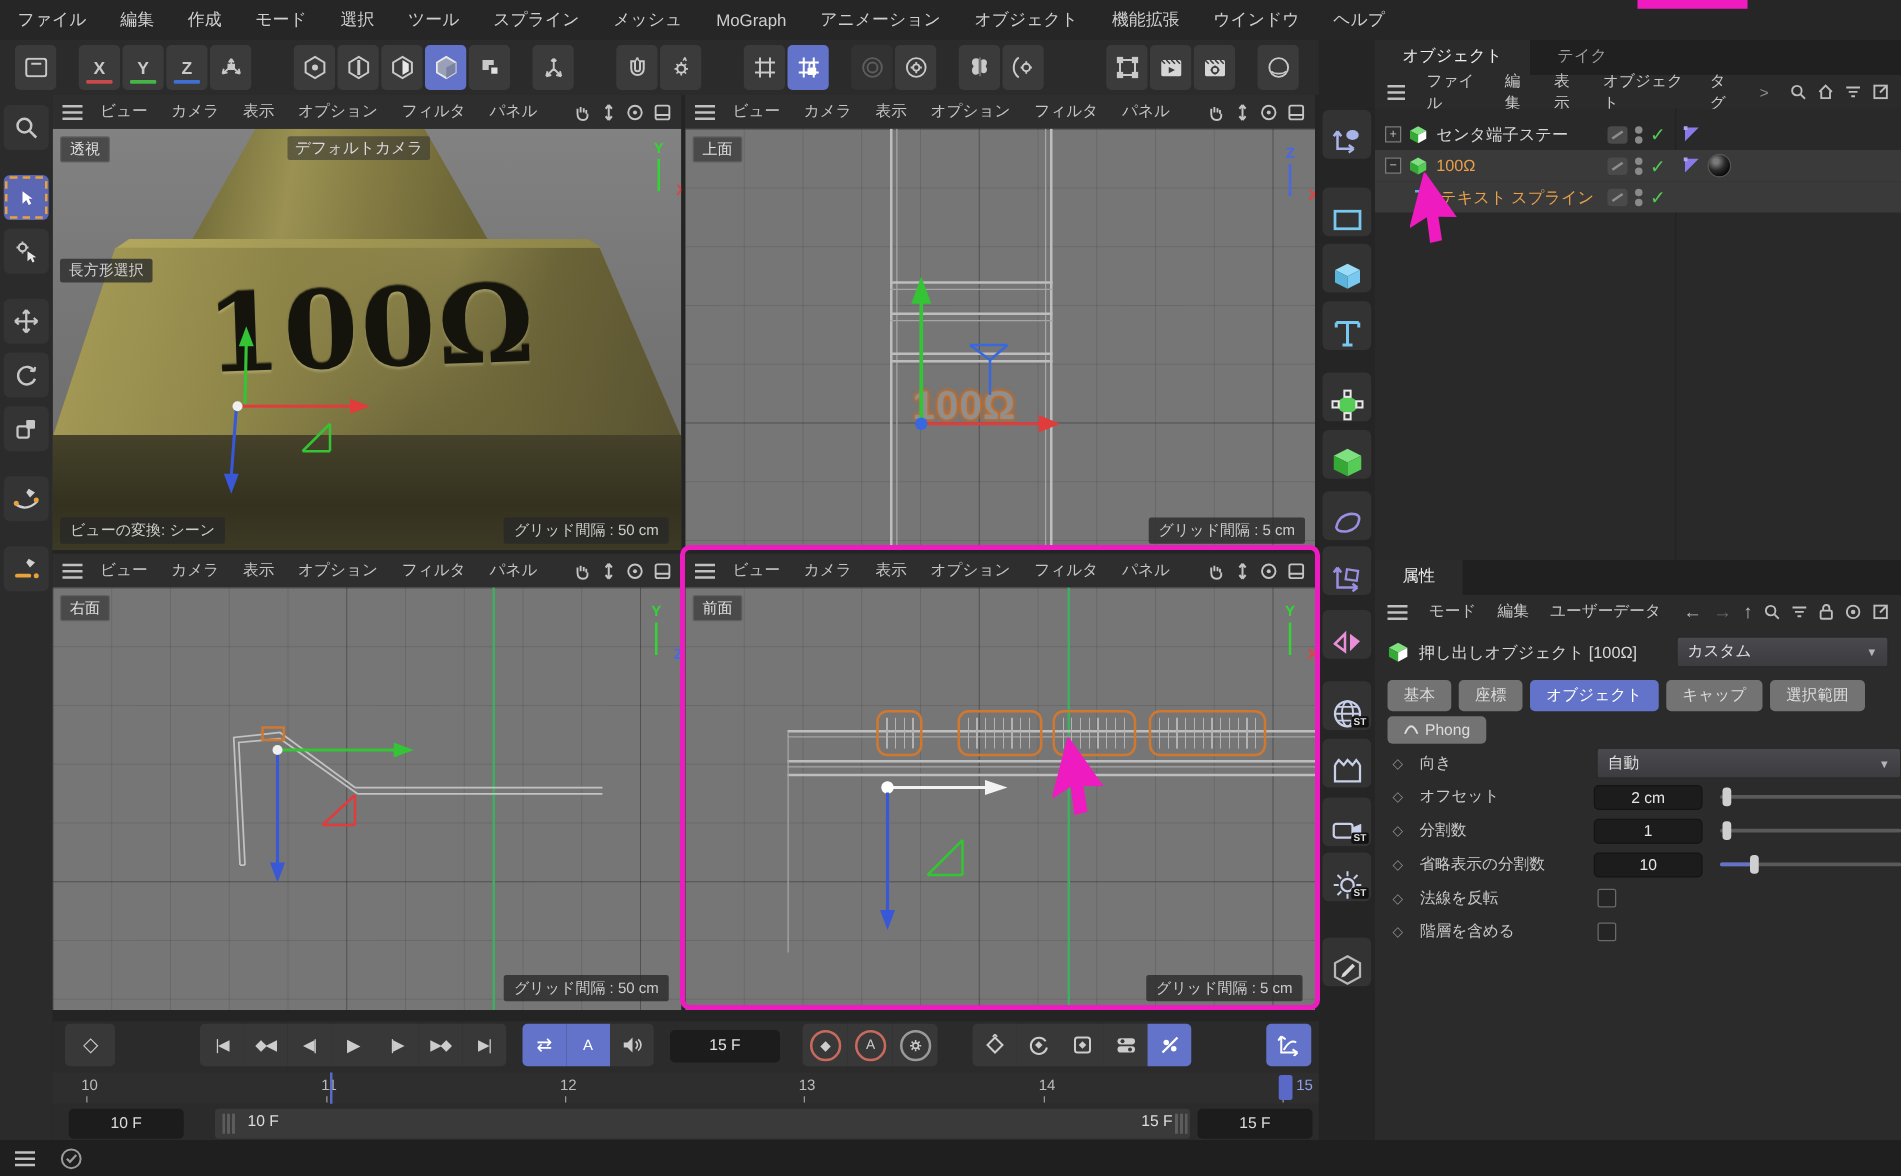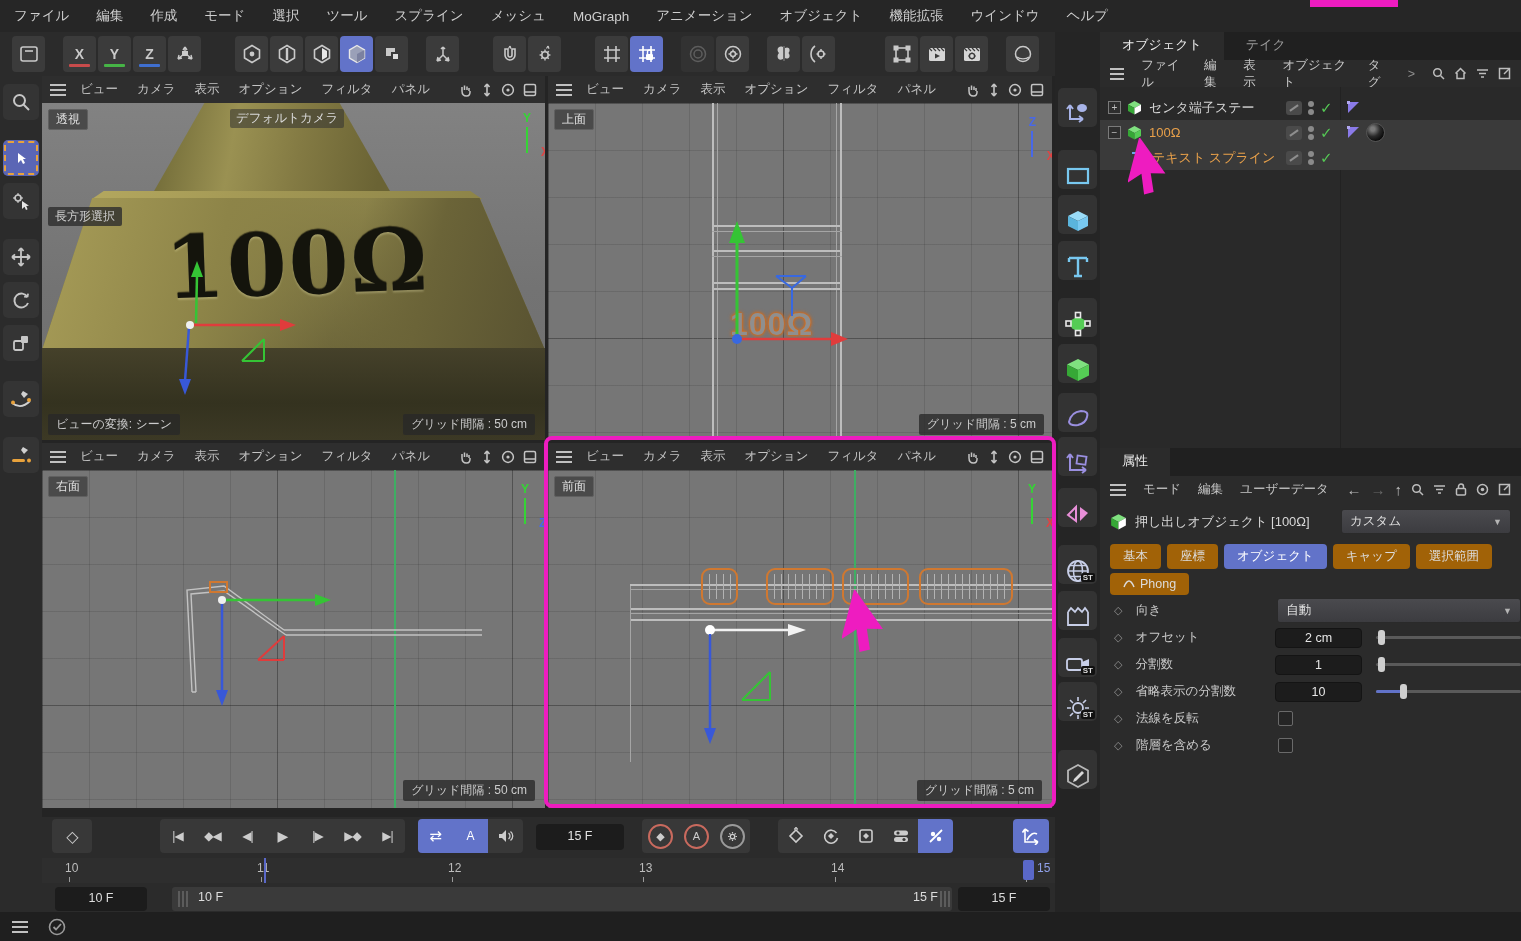--- a/index.html
+++ b/index.html
@@ -98,21 +98,21 @@
   .om-tags { position:absolute; left:246px; display:flex; align-items:center; gap:5px; }
   .flag { width:15px; height:15px; }
   .mat-sphere { width:19px; height:19px; border-radius:50%; background:radial-gradient(circle at 34% 30%,#7a7a7a 0 12%,#2a2a2a 45%,#050505 80%); border:1px solid #555; }
   .tree-divider { position:absolute; top:0; bottom:0; left:240px; width:1px; background:#222; }
 
   
   .attr-obj-row { display:flex; align-items:center; gap:1px; padding:6px 10px 4px; font-size:13px; color:#d8d8d8; }
   .dropdown { background:linear-gradient(#4a4a4e,#3c3c40); border:1px solid #2a2a2a; border-radius:3px; color:#e0e0e0; font-size:12.5px; display:flex; align-items:center; padding:3px 8px; }
   .dropdown .arr { margin-left:auto; font-size:9px; color:#b5b5b5; }
   .attr-tabs { display:flex; flex-wrap:wrap; gap:6px; padding:6px 10px 2px; }
-  .atab { background:#a16207; border-radius:4px; padding:4px 13px; font-size:12.5px; color:#dcdcdc; }
+  .atab { background:#737373; border-radius:4px; padding:4px 13px; font-size:12.5px; color:#dcdcdc; }
   .atab.on { background:#6273c9; color:#ffffff; }
   .attr-section { padding:12px 12px 4px; font-size:13px; font-weight:bold; color:#e2e2e2; }
   .prop-row { display:flex; align-items:center; height:27px; padding-left:14px; font-size:12.5px; color:#c9c9c9; }
   .diam { color:#8f8f8f; font-size:11px; width:22px; }
   .plabel { width:120px; }
   .pfield { width:88px; height:20px; background:#1c1c1c; border:1px solid #141414; border-radius:4px; color:#e6e6e6; text-align:center; font-size:12.5px; line-height:19px; margin-left:22px; }
   .pslider { position:relative; width:148px; height:3px; background:#5a5a5a; border-radius:2px; margin-left:14px; }
   .pslider .knob { position:absolute; top:-6px; width:7px; height:15px; background:#cfcfcf; border-radius:3px; }
   .pslider .fill { position:absolute; left:0; top:0; height:3px; background:#6273c9; border-radius:2px; }
   .checkbox { width:15px; height:15px; background:#252525; border:1px solid #6a6a6a; border-radius:2px; margin-left:22px; }

